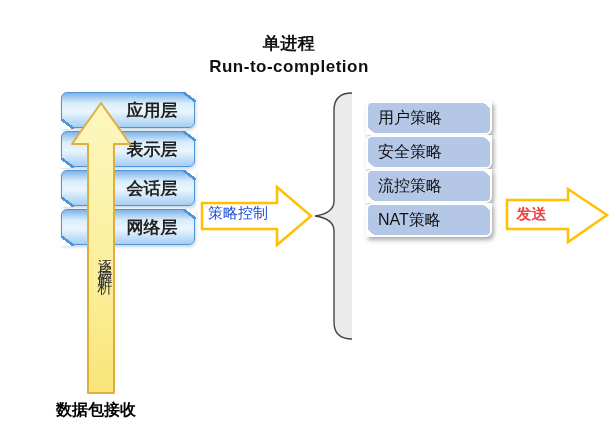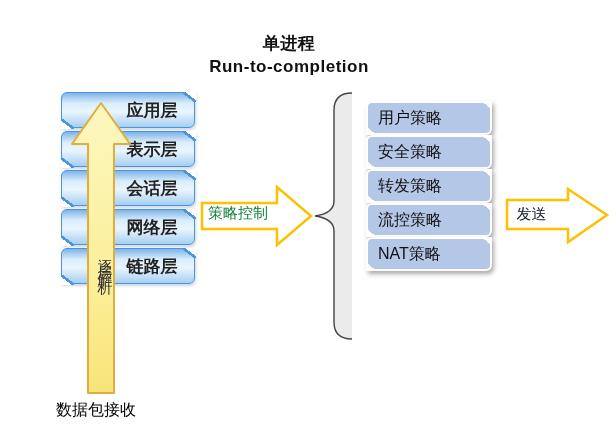--- a/index.html
+++ b/index.html
@@ -79,35 +79,35 @@
     text-orientation: upright;
     font-size: 15px;
     letter-spacing: 7px;
     color: #333333;
     text-align: center;
     z-index: 4;
   }
   .receive-label {
     position: absolute;
     left: 56px; top: 384px;
-    font-size: 16px; font-weight: normal; color: #000000;
+    font-size: 16px; font-weight: bold; color: #000000;
   }
 
   
   .policy-arrow-svg { position: absolute; left: 198px; top: 168px; z-index: 2; }
   .policy-arrow-label {
     position: absolute; left: 201px; top: 189px; width: 74px; height: 16px;
     display: flex; align-items: center; justify-content: center;
-    font-size: 15px; color: #15803d; z-index: 3; text-align: center;
+    font-size: 15px; color: #1d4ed8; z-index: 3; text-align: center;
   }
   .send-arrow-svg { position: absolute; left: 505px; top: 170px; z-index: 2; }
   .send-arrow-label {
     position: absolute; left: 509px; top: 187px; width: 45px; height: 22px;
     display: flex; align-items: center; justify-content: center;
-    font-size: 15px; color: #0f172a; z-index: 3;
+    font-size: 15px; color: #ef4444; z-index: 3; font-weight: bold;
   }
 
   
   .brace-svg { position: absolute; left: 308px; top: 74px; z-index: 1; }
 
   
   .policy-stack {
     position: absolute;
     left: 366px; top: 85px; width: 126px;
     display: flex; flex-direction: column; 
@@ -154,23 +154,20 @@
       <div class="osi-label">应用层</div>
     </div>
     <div class="osi-box">
       <div class="osi-label">表示层</div>
     </div>
     <div class="osi-box">
       <div class="osi-label">会话层</div>
     </div>
     <div class="osi-box">
       <div class="osi-label">网络层</div>
-    </div>
-    <div class="osi-box">
-      <div class="osi-label">链路层</div>
     </div>
   </div>
 
   <svg class="up-arrow-svg" width="80" height="302" viewBox="0 0 80 302">
     <defs>
       <linearGradient id="yellowGrad" x1="0" y1="0" x2="0" y2="1">
         <stop offset="0%" stop-color="#fcf7c0"></stop>
         <stop offset="60%" stop-color="#fbeF9a"></stop>
         <stop offset="100%" stop-color="#f8e478"></stop>
       </linearGradient>
@@ -192,23 +189,20 @@
   </svg>
 
   <div class="policy-stack">
     <div class="policy-box">
       <div class="policy-label">用户策略</div>
     </div>
     <div class="policy-box">
       <div class="policy-label">安全策略</div>
     </div>
     <div class="policy-box">
-      <div class="policy-label">转发策略</div>
-    </div>
-    <div class="policy-box">
       <div class="policy-label">流控策略</div>
     </div>
     <div class="policy-box">
       <div class="policy-label">NAT策略</div>
     </div>
   </div>
 
   <svg class="send-arrow-svg" width="106" height="60" viewBox="0 0 106 60">
     <polygon points="2,14 63,14 63,3 102,29 63,56 63,43 2,43" fill="#ffffff" stroke="#ffc000" stroke-width="2.5" stroke-linejoin="miter"></polygon>
   </svg>

